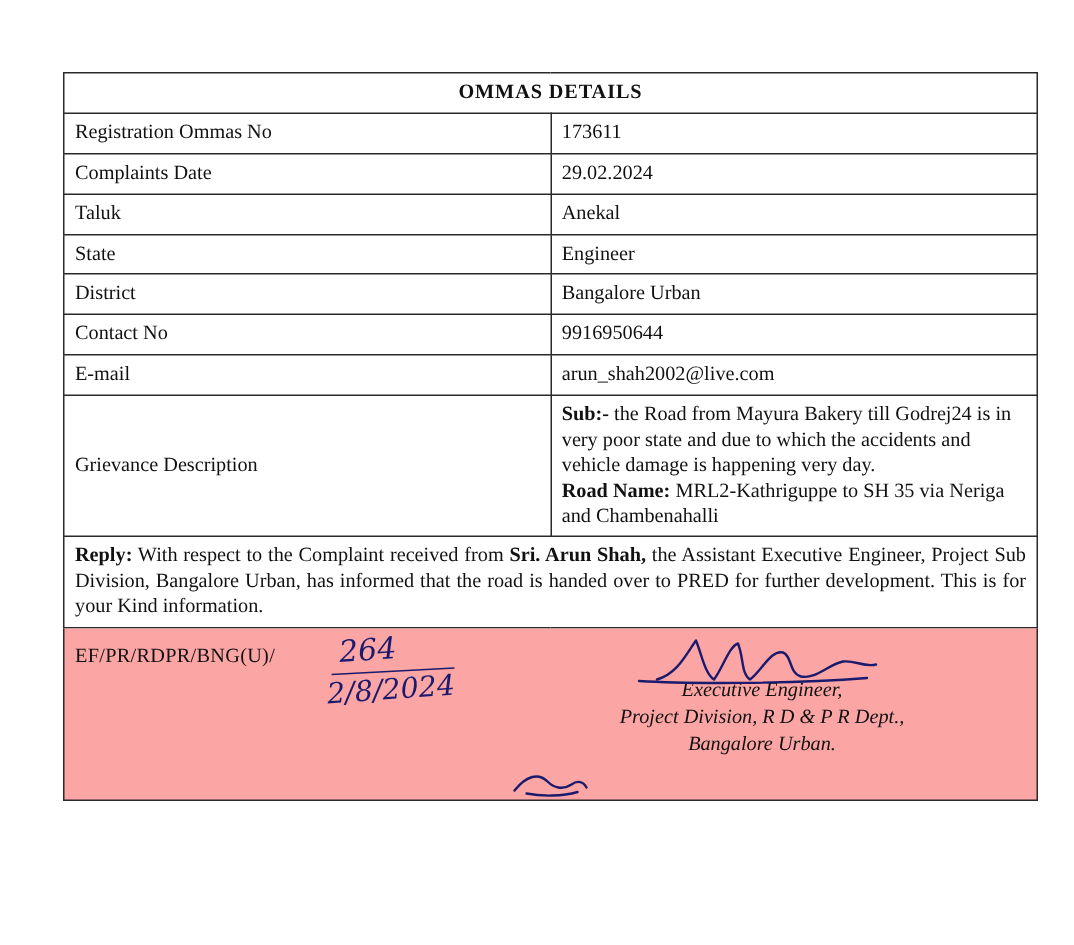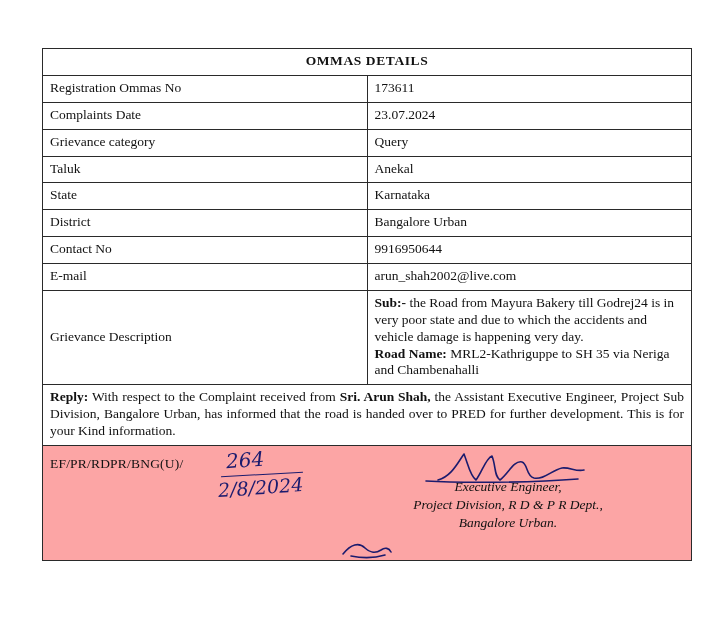--- a/index.html
+++ b/index.html
@@ -163,33 +163,29 @@
           <tr>
         <td class="title-cell" colspan="2">OMMAS  DETAILS</td>
       </tr>
 
       <tr>
         <td class="label">Registration Ommas No</td>
         <td class="value">173611</td>
       </tr>
       <tr>
         <td class="label">Complaints Date</td>
-        <td class="value">23.07.2024</td>
-      </tr>
-      <tr>
-        <td class="label">Grievance category</td>
-        <td class="value">Query</td>
+        <td class="value">29.02.2024</td>
       </tr>
       <tr>
         <td class="label">Taluk</td>
         <td class="value">Anekal</td>
       </tr>
       <tr>
         <td class="label">State</td>
-        <td class="value">Karnataka</td>
+        <td class="value">Engineer</td>
       </tr>
       <tr>
         <td class="label">District</td>
         <td class="value">Bangalore Urban</td>
       </tr>
       <tr>
         <td class="label">Contact No</td>
         <td class="value">9916950644</td>
       </tr>
       <tr>

